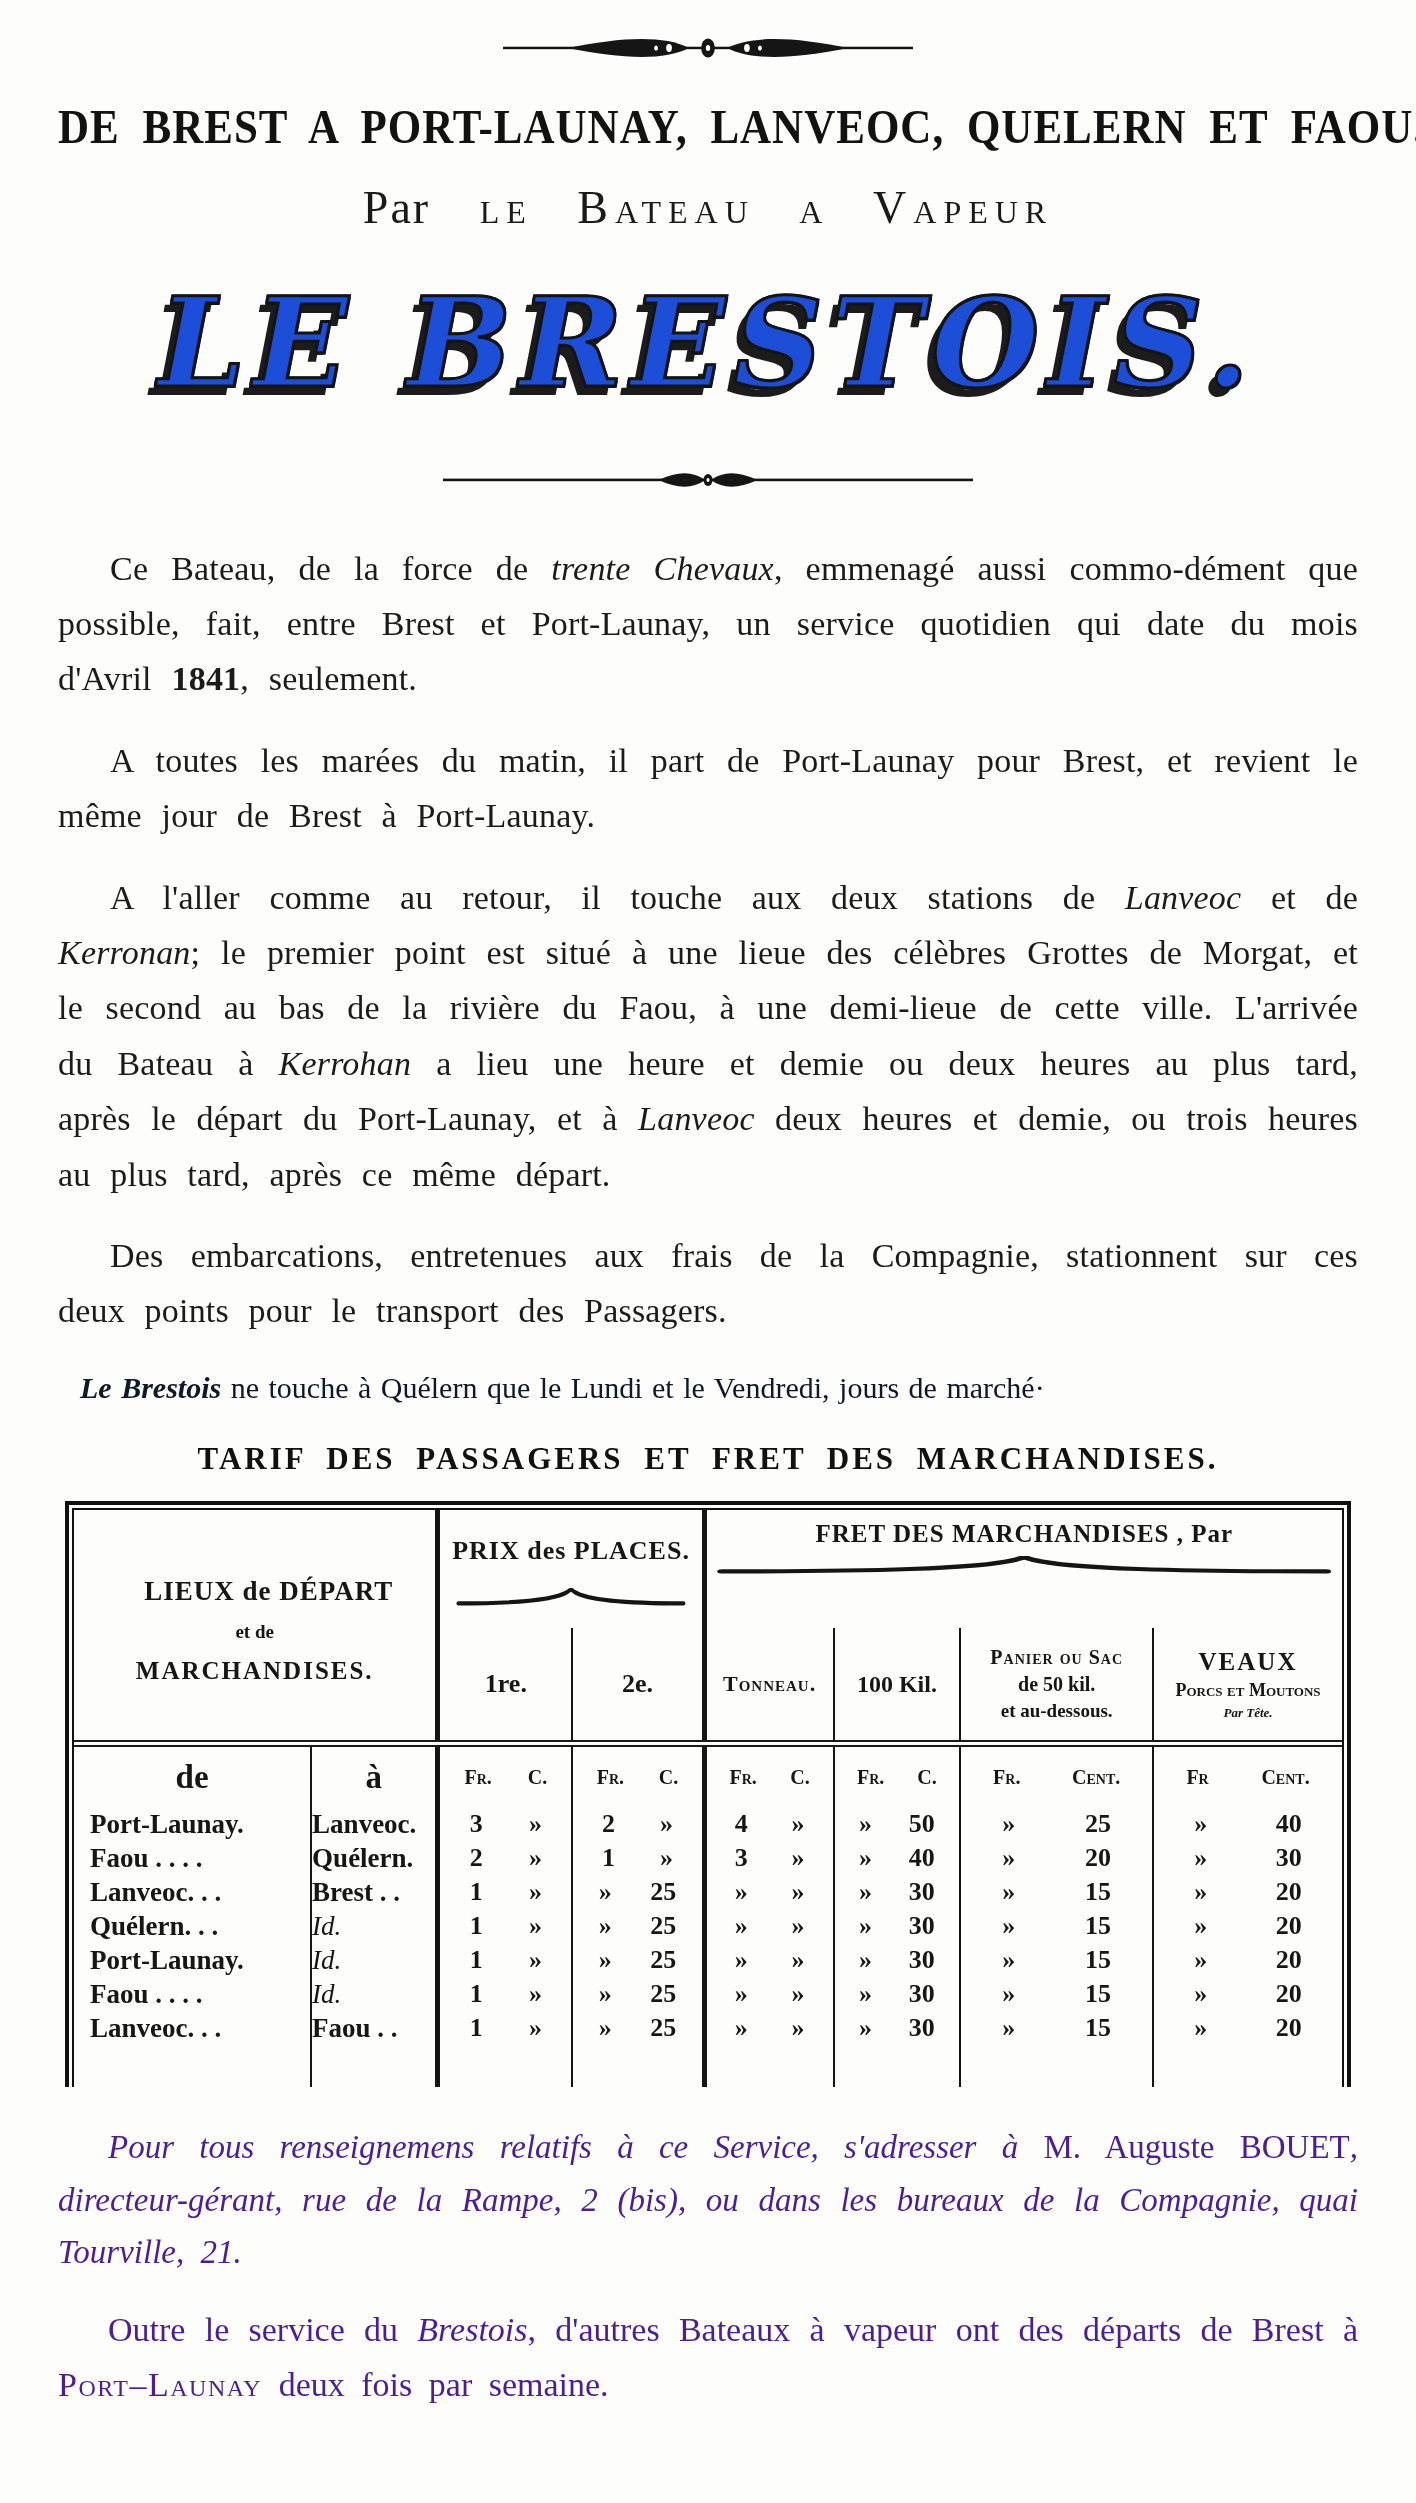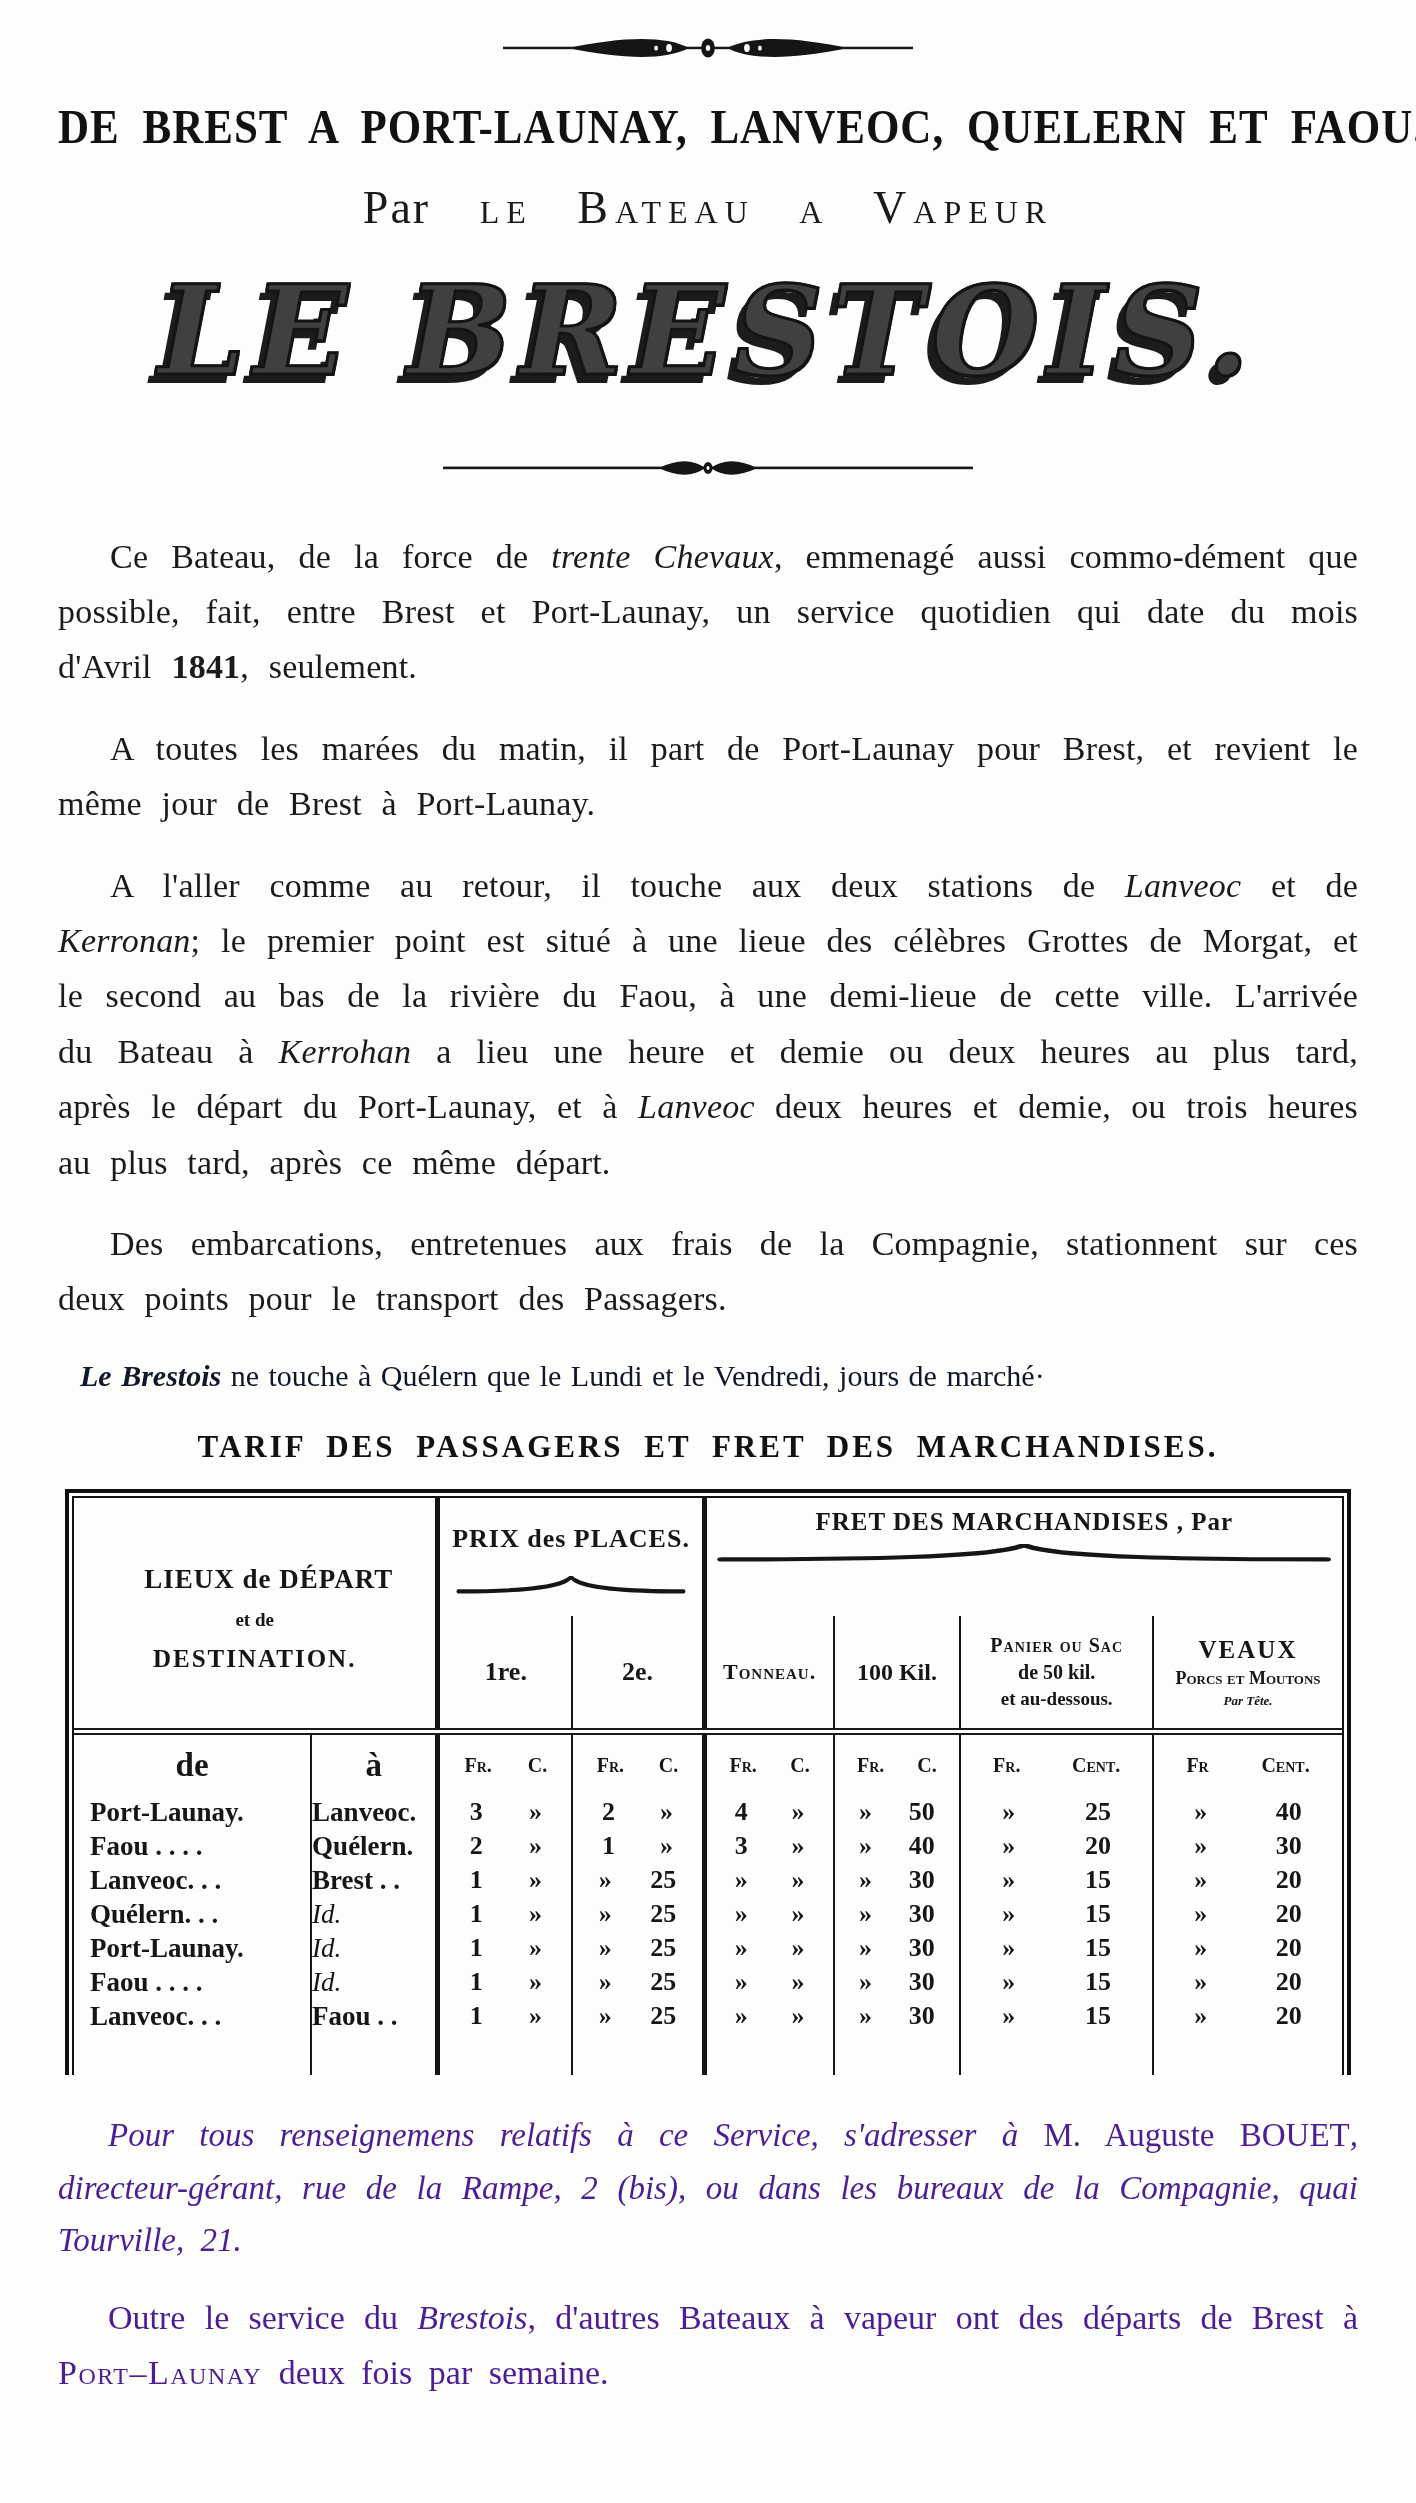--- a/index.html
+++ b/index.html
@@ -31,27 +31,27 @@
     margin:30px 0 0;
     text-align:center;
     font-size:46px; font-weight:400;
     color:#1a1a1a;
     white-space:nowrap;
   }
   .subtitle .sc { font-variant:small-caps; letter-spacing:7px; word-spacing:26px;margin-left:24px; }
   .subtitle .par { letter-spacing:2px; margin-right:14px; }
 
   .boat-name {
-    margin:26px 0 0;
+    margin:38px 0 0;
     text-align:center;
     font-family:"DejaVu Serif","Liberation Serif",serif;
     font-size:124px; line-height:1.15;
     font-weight:700; font-style:italic;
     letter-spacing:8px;
-    color:#404040;
+    color:#1d4ed8;
     -webkit-text-stroke:3px #141414;
     text-shadow:
       -8px 9px 0 #1c1c1c,
       1.5px 1.5px 0 #141414, -1.5px -1.5px 0 #141414,
       -1.5px 1.5px 0 #141414, 1.5px -1.5px 0 #141414;
     white-space:nowrap;
   }
 
   .body {
     margin:26px 0 0;
@@ -205,21 +205,21 @@
             <col style="width:10%">
         <col style="width:15.2%">
             <col style="width:14.9%">
       </colgroup>
 
       <tbody>
             <tr class="gh-row">
         <td colspan="2" rowspan="2" class="lieux b-thick dbl">
           <div class="lieux-l1">LIEUX de DÉPART</div>
           <div class="lieux-l2">et de</div>
-          <div class="lieux-l3">DESTINATION.</div>
+          <div class="lieux-l3">MARCHANDISES.</div>
         </td>
         <td colspan="2" class="prix-cell b-thick">
           <div class="g-label">PRIX des PLACES.</div>
           <svg class="brace" viewBox="0 0 200 14" preserveAspectRatio="none">
             <path d="M2,12 C50,12 85,10 97,3 L100,1 L103,3 C115,10 150,12 198,12" fill="none" stroke="#151515" stroke-width="3.2" stroke-linecap="round"></path>
           </svg>
         </td>
         <td colspan="4" class="fret-cell">
           <div class="g-label">FRET DES MARCHANDISES , Par</div>
           <svg class="brace" viewBox="0 0 200 14" preserveAspectRatio="none">

